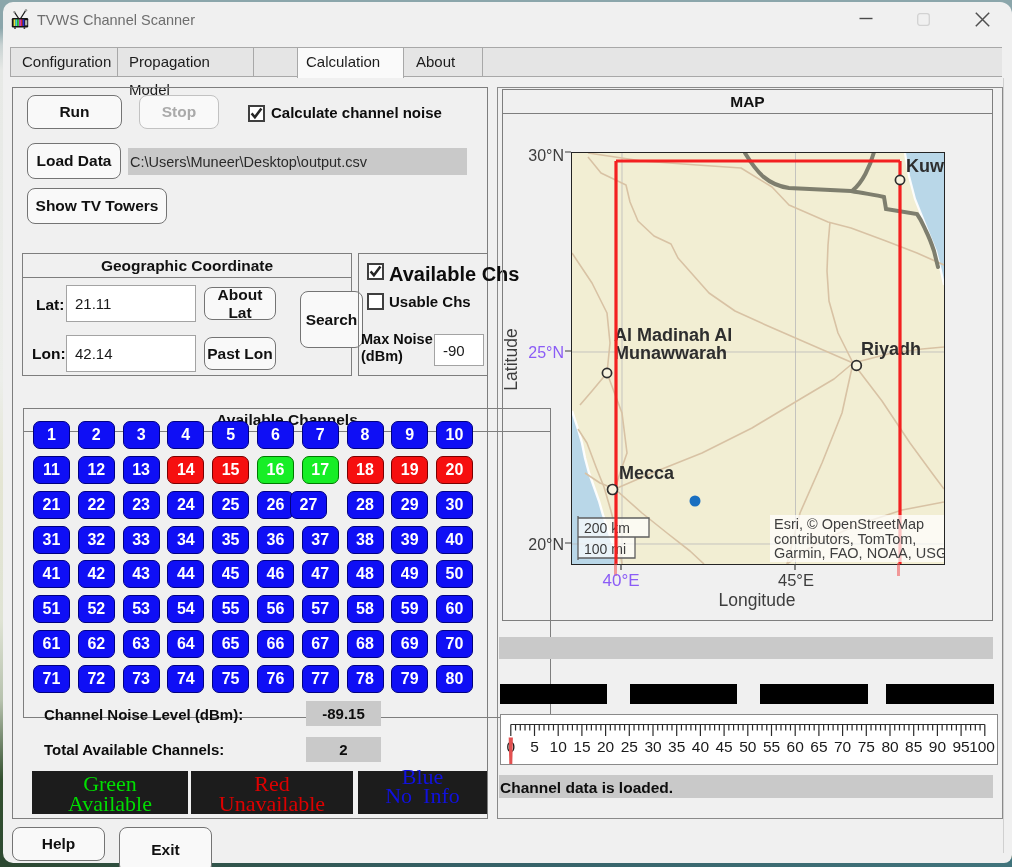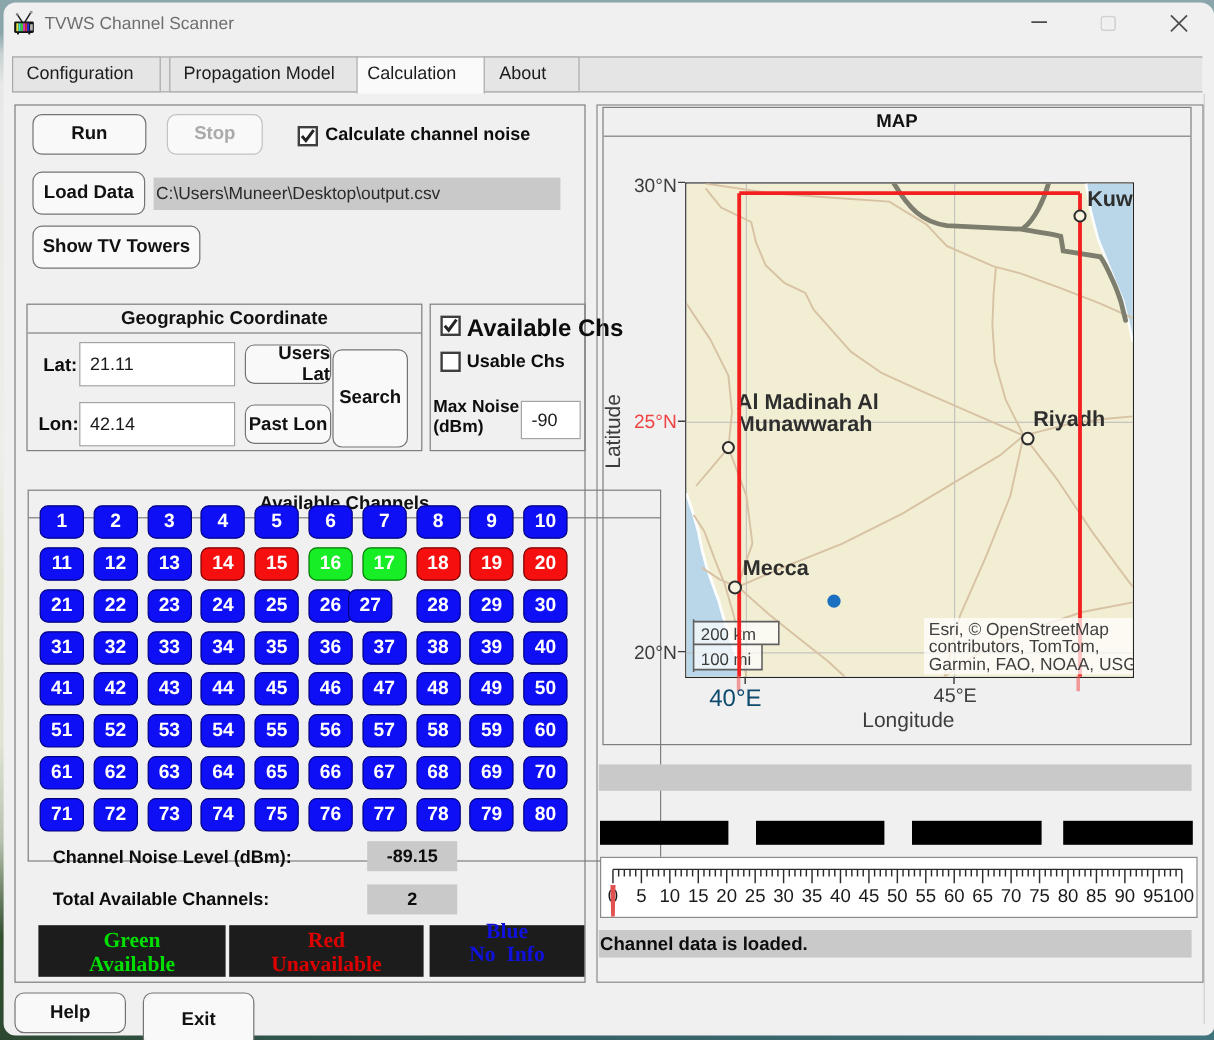--- a/index.html
+++ b/index.html
@@ -12,33 +12,33 @@
 #titlebar{position:absolute;left:37px;top:12px;font-size:14.5px;color:#6e6e6e}
 .tabstrip{position:absolute;left:10px;top:47px;width:992px;height:30px;background:#e5e5e5;
 border-top:1px solid #a8a8a8;border-bottom:1px solid #a8a8a8}
 .tab{position:absolute;top:47px;height:30px;background:#e5e5e5;border:1px solid #a8a8a8;
 font-size:15px;color:#1c1c1c;text-align:left;line-height:28px}
 .tab.active{background:#fafafa;height:31px;border-bottom:none;z-index:3}
 .gbox{position:absolute;border:1px solid #7e7e7e}
 .gtitle{position:absolute;left:0;right:0;top:0;border-bottom:1px solid #7e7e7e;
 text-align:center;font-weight:bold;font-size:15.5px;color:#111}
 .btn{position:absolute;background:#f9f9f9;border:1.5px solid #747474;border-radius:8px;
-font-weight:bold;font-size:15.5px;color:#111;text-align:right;display:flex;align-items:center;justify-content:center}
+font-weight:bold;font-size:15.5px;color:#111;text-align:center;display:flex;align-items:center;justify-content:center}
 .btn.dis{border-color:#c2c2c2;color:#aaa}
 .cb{position:absolute;width:17px;height:17px;background:#fff;border:2px solid #3f3f3f}
 .cblab{position:absolute;font-weight:bold;font-size:16px;color:#0d0d0d}
 .field{position:absolute;background:#fff;border:1px solid #a3a3a3;font-size:15px;color:#1a1a1a;
 display:flex;align-items:center;padding-left:8px}
 .gray{position:absolute;background:#c9c9c9}
 .chb{position:absolute;width:37px;height:28px;border-radius:7px;background:#0f0ff5;border:1px solid #000080;
 color:#fff;font-weight:bold;font-size:16px;text-align:center;line-height:26px}
 .chr{background:#f60f0f;border-color:#7a0000}
 .chg{background:#17ee26;border-color:#007a00}
 .leg{position:absolute;background:#1c1c1c;color:#fff;text-align:center;
-font-family:"Liberation Serif",serif;font-weight:bold;font-size:18px;line-height:19.5px;padding-top:3px}
+font-family:"Liberation Serif",serif;font-weight:normal;font-size:22px;line-height:19.5px;padding-top:3px}
 .blk{position:absolute;background:#000}
 .lab{position:absolute;font-weight:bold;color:#0d0d0d}
 </style></head><body>
 <div id="strip-bottom"></div>
 <div id="win"></div>
 <svg class="abs" style="left:11px;top:8px" width="18" height="21" viewBox="0 0 18 21">
 <path d="M8,11 L3.6,4.4 M9.3,11 L14.6,2.6" stroke="#1a1a1a" stroke-width="1.2" fill="none"></path>
 <circle cx="3.3" cy="4" r="1.1" fill="#8a8a8a"></circle>
     <circle cx="15" cy="2.2" r="1.2" fill="#9a9a9a"></circle>
 <rect x="0.8" y="10" width="16.4" height="9.4" rx="1.2" fill="#141414"></rect>
@@ -57,46 +57,46 @@
     <path d="M0.5 6.5 H13.5" stroke="#4a4a4a" stroke-width="1.4"></path>
   </svg>
 <svg class="abs" style="left:917px;top:13px" width="13" height="13" viewBox="0 0 13 13">
     <rect x="0.7" y="0.7" width="11.6" height="11.6" rx="2.2" fill="none" stroke="#d2d2d2" stroke-width="1.3"></rect>
   </svg>
 <svg class="abs" style="left:975px;top:12px" width="15" height="15" viewBox="0 0 15 15">
     <path d="M0.8 0.8 L14.2 14.2 M14.2 0.8 L0.8 14.2" stroke="#4f4f4f" stroke-width="1.5"></path>
   </svg>
 <div class="tabstrip"></div>
 <div class="tab" style="left:10px;width:124px;padding-left:11px">Configuration</div>
-<div class="tab" style="left:141px;width:165px;padding-left:11px">Propagation Model</div>
+<div class="tab" style="left:117px;width:137px;padding-left:11px">Propagation Model</div>
 <div class="tab active" style="left:297px;width:107px;padding-left:8px">Calculation</div>
 <div class="tab" style="left:403px;width:80px;padding-left:12px">About</div>
 <div class="abs" style="left:1003px;top:78px;width:1px;height:775px;background:#d0d0d0"></div>
 <div class="gbox" style="left:497px;top:87px;width:506px;height:732px;border-color:#8a8a8a"></div>
 <div class="gbox" style="left:12px;top:87px;width:476px;height:732px"></div>
 <div class="btn" style="left:27px;top:95px;width:95px;height:34px">Run</div>
 <div class="btn dis" style="left:139px;top:95px;width:80px;height:34px">Stop</div>
 <div class="cb" style="left:248px;top:105px"></div>
 <svg class="abs" style="left:250px;top:107px" width="13" height="13" viewBox="0 0 13 13">
     <path d="M1.6 6.4 L4.9 10.2 L11.4 1.4" fill="none" stroke="#262626" stroke-width="2.5"></path>
   </svg>
 <div class="cblab" style="left:271px;top:104px;font-size:15px">Calculate channel noise</div>
 <div class="btn" style="left:27px;top:143px;width:94px;height:36px">Load Data</div>
 <div class="gray" style="left:128px;top:148px;width:339px;height:27px;font-size:14.5px;color:#2a2a2a;display:flex;align-items:center;padding-left:2px">C:\Users\Muneer\Desktop\output.csv</div>
 <div class="btn" style="left:27px;top:188px;width:140px;height:36px">Show TV Towers</div>
 <div class="gbox" style="left:22px;top:253px;width:330px;height:123px">
     <div class="gtitle" style="height:24px;line-height:23px">Geographic Coordinate</div>
   </div>
 <div class="lab" style="left:36px;top:296px;font-size:15.5px">Lat:</div>
 <div class="field" style="left:66px;top:285px;width:130px;height:37px">21.11</div>
-<div class="btn" style="left:204px;top:287px;width:72px;height:33px">Users Lat</div>
+<div class="btn" style="left:204px;top:287px;width:72px;height:33px">About Lat</div>
 <div class="lab" style="left:32px;top:345px;font-size:15.5px">Lon:</div>
 <div class="field" style="left:66px;top:335px;width:130px;height:37px">42.14</div>
 <div class="btn" style="left:204px;top:337px;width:72px;height:33px">Past Lon</div>
-<div class="btn" style="left:277px;top:291px;width:63px;height:82px">Search</div>
+<div class="btn" style="left:300px;top:291px;width:63px;height:57px">Search</div>
 <div class="gbox" style="left:358px;top:253px;width:130px;height:123px"></div>
 <div class="cb" style="left:367px;top:263px"></div>
 <svg class="abs" style="left:369px;top:265px" width="13" height="13" viewBox="0 0 13 13">
     <path d="M1.6 6.4 L4.9 10.2 L11.4 1.4" fill="none" stroke="#262626" stroke-width="2.5"></path>
   </svg>
 <div class="cblab" style="left:389px;top:263px;font-size:20px">Available Chs</div>
 <div class="cb" style="left:367px;top:293px"></div>
 <div class="cblab" style="left:389px;top:293px;font-size:15px">Usable Chs</div>
 <div class="lab" style="left:361px;top:331px;font-size:14.5px;line-height:17px">Max Noise<br>(dBm)</div>
 <div class="field" style="left:434px;top:334px;width:50px;height:32px">-90</div>
@@ -248,23 +248,23 @@
       <circle cx="328" cy="27" r="4.6"></circle>
     </g>
     <circle cx="123" cy="348" r="5.5" fill="#1a6fc0"></circle>
   </svg>
 <div class="abs" style="left:614px;top:563px;width:3px;height:13px;background:rgba(243,80,80,0.55)"></div>
 <div class="abs" style="left:897px;top:563px;width:3px;height:13px;background:rgba(243,80,80,0.55)"></div>
 <svg class="abs" style="left:560px;top:140px" width="390" height="440" viewBox="0 0 390 440">
     <path d="M11 12 H5 M11 211 H5 M11 403 H5 M61 424 V430 M235 424 V430" stroke="#3d3d3d" stroke-width="1.2" fill="none"></path>
   </svg>
 <div class="abs" style="left:484px;top:147px;width:80px;text-align:right;font-size:16px;color:#3d3d3d">30°N</div>
-<div class="abs" style="left:484px;top:344px;width:80px;text-align:right;font-size:16px;color:#ef4444">25°N</div>
+<div class="abs" style="left:484px;top:344px;width:80px;text-align:right;font-size:16px;color:#8b5cf6">25°N</div>
 <div class="abs" style="left:484px;top:536px;width:80px;text-align:right;font-size:16px;color:#3d3d3d">20°N</div>
-<div class="abs" style="left:591px;top:571px;width:60px;font-size:20px;color:#0c4a6e">40°E</div>
+<div class="abs" style="left:591px;top:571px;width:60px;text-align:center;font-size:17px;color:#8b5cf6">40°E</div>
 <div class="abs" style="left:766px;top:571px;width:60px;text-align:center;font-size:16.5px;color:#3d3d3d">45°E</div>
 <div class="abs" style="left:687px;top:590px;width:140px;text-align:center;font-size:17.5px;color:#3d3d3d">Longitude</div>
 <div class="abs" style="left:441px;top:349px;width:140px;text-align:center;font-size:17.5px;color:#3d3d3d;transform:rotate(-90deg)">Latitude</div>
 <div class="gray" style="left:499px;top:637px;width:494px;height:22px"></div>
 <div class="blk" style="left:500px;top:684px;width:107px;height:20px"></div>
 <div class="blk" style="left:630px;top:684px;width:107px;height:20px"></div>
 <div class="blk" style="left:760px;top:684px;width:108px;height:20px"></div>
 <div class="blk" style="left:886px;top:684px;width:108px;height:20px"></div>
 <div class="abs" style="left:500px;top:714px;width:498px;height:51px;background:#fff;border:1px solid #8a8a8a">
     <svg width="495" height="49" viewBox="0 0 495 49" style="position:absolute;left:0;top:0" font-family="Liberation Sans, sans-serif">

